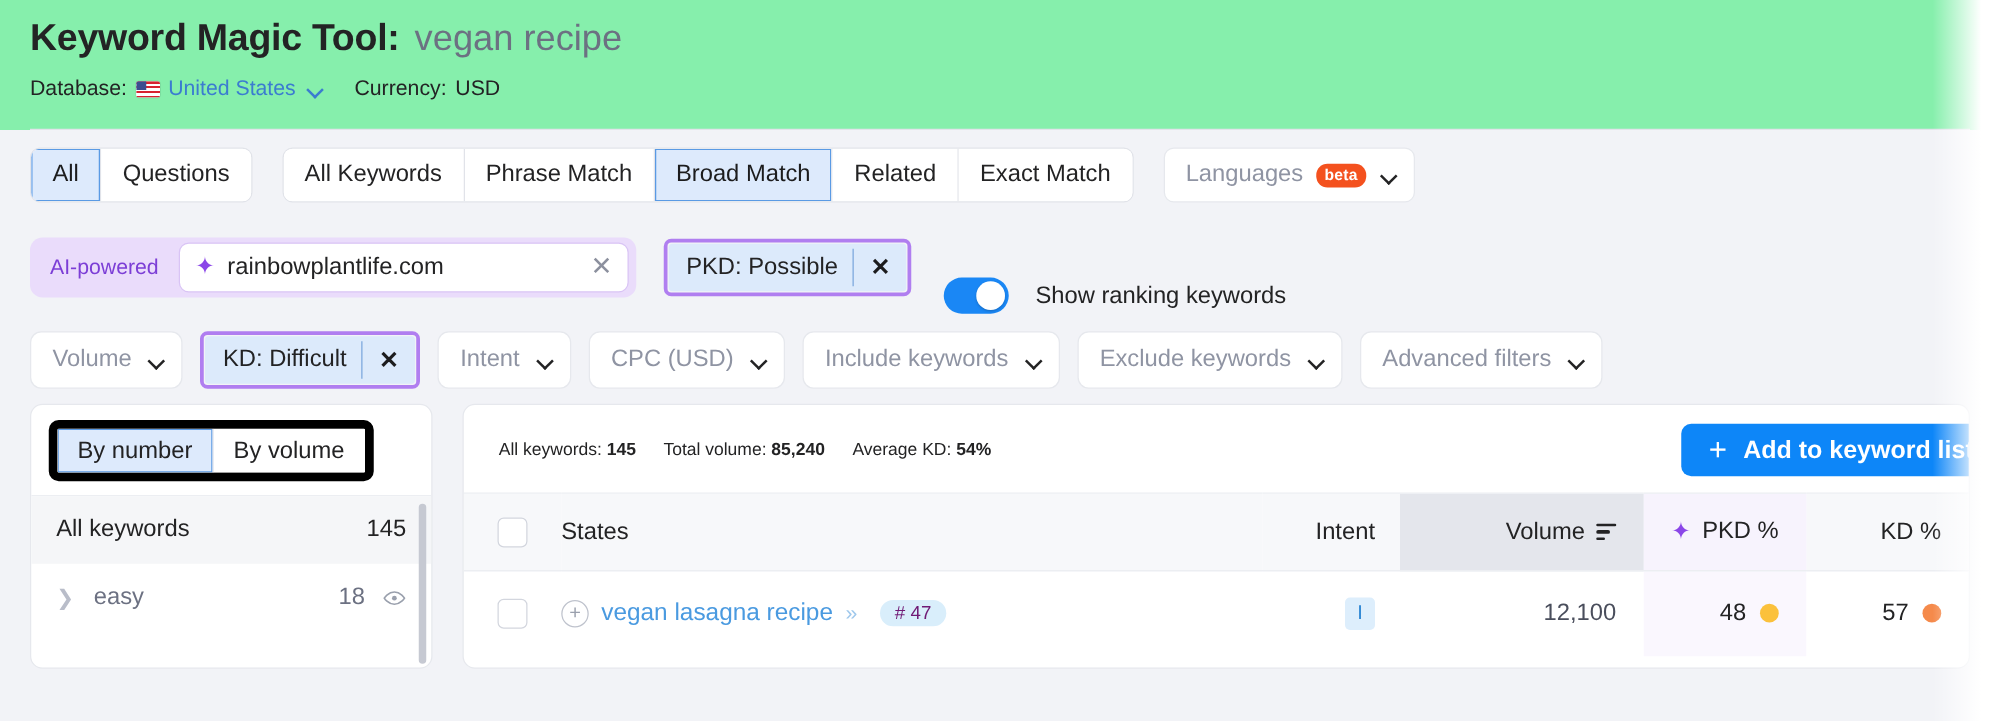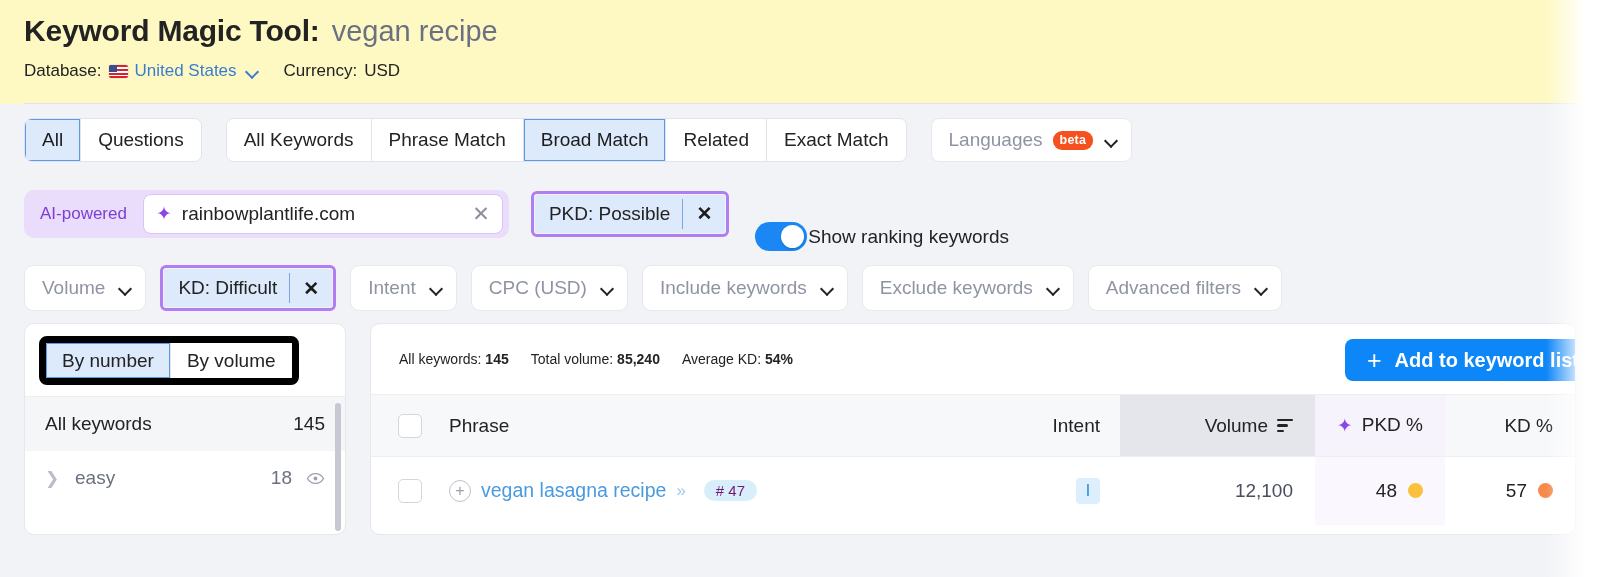--- a/index.html
+++ b/index.html
@@ -7,21 +7,21 @@
   html, body {
     width: 1600px; height: 577px;
     font-family: "Liberation Sans", sans-serif;
     background: #f2f3f7;
     overflow: hidden;
     -webkit-font-smoothing: antialiased;
   }
   #root { position: relative; width: 1600px; height: 577px; background: #f2f3f7; }
 
   
-  .page-header { padding: 14px 24px 0 24px; background: #fef9c3; }
+  .page-header { padding: 14px 24px 0 24px; background: #86efac; }
   .title-line { display: flex; align-items: baseline; gap: 12px; }
   .title-main { font-size: 30px; font-weight: bold; color: #232324; letter-spacing: -0.2px; }
   .title-term { font-size: 29px; color: #6c7182; font-weight: normal; }
   .db-line { display: flex; align-items: center; gap: 26px; margin-top: 13px; font-size: 17px; color: #232324; }
   .db-group { display: flex; align-items: center; gap: 7px; }
   .db-label { color: #232324; }
   .flag { width: 19px; height: 13px; display: inline-block; position: relative;
           border-radius: 2px; overflow: hidden; background: #fff; vertical-align: middle;
           box-shadow: 0 0 0 0.5px rgba(0,0,0,.12); }
   .flag .stripes { position: absolute; inset: 0;
@@ -62,21 +62,21 @@
   .spark { color: #8b46e8; font-size: 19px; line-height: 1; }
   .ai-val { flex: 1; font-size: 19px; color: #232324; }
   .xmark { color: #8c909e; font-size: 21px; line-height: 1; cursor: pointer; font-weight: 300; }
 
   .hl { border: 3px solid #b07ef0; border-radius: 6px; padding: 1px; display: inline-flex; }
   .chip { display: flex; align-items: center; height: 38px; background: #dceafb; border-radius: 3px; }
   .chip .ctext { font-size: 19px; color: #232324; padding: 0 12px 0 14px; white-space: nowrap; }
   .chip .cdiv { width: 1px; align-self: stretch; background: #7ba7dd; margin: 4px 0; }
   .chip .cx { padding: 0 13px; font-size: 19px; color: #1c1c1d; font-weight: bold; cursor: pointer; }
 
-  .toggle-wrap { display: flex; align-items: center; gap: 1px; margin-left: 26px; margin-top: 46px; }
+  .toggle-wrap { display: flex; align-items: center; gap: 21px; margin-left: 26px; margin-top: 46px; }
   .toggle { width: 52px; height: 29px; border-radius: 15px; background: #1a87f5; position: relative; cursor: pointer; }
   .toggle .knob { position: absolute; width: 23px; height: 23px; border-radius: 50%; background: #fff;
     top: 3px; right: 3px; box-shadow: 0 1px 2px rgba(0,0,0,.2); }
   .toggle-lbl { font-size: 19px; color: #232324; }
 
   .row3 { margin-top: 14px; align-items: center; }
   .fdrop { display: flex; align-items: center; justify-content: space-between; gap: 14px;
     height: 46px; padding: 0 14px 0 17px; background: #fff; border: 1px solid #e6e8ed;
     border-radius: 9px; cursor: pointer; }
   .fdrop .lbl { font-size: 19px; color: #8f94a3; white-space: nowrap; }
@@ -323,21 +323,21 @@
           <span>Add to keyword list</span>
         </div>
       </div>
 
       <table>
         <thead>
           <tr>
             <th class="c-check">
               <span class="cb"></span>
             </th>
-            <th class="c-kw">Phrase</th>
+            <th class="c-kw">States</th>
             <th class="c-intent">Intent</th>
             <th class="c-vol">
               <span class="thin">
                 <span>Volume</span>
                 <span class="sorticon">
                     <i></i>
                     <i></i>
                     <i></i>
                   </span>
               </span>

